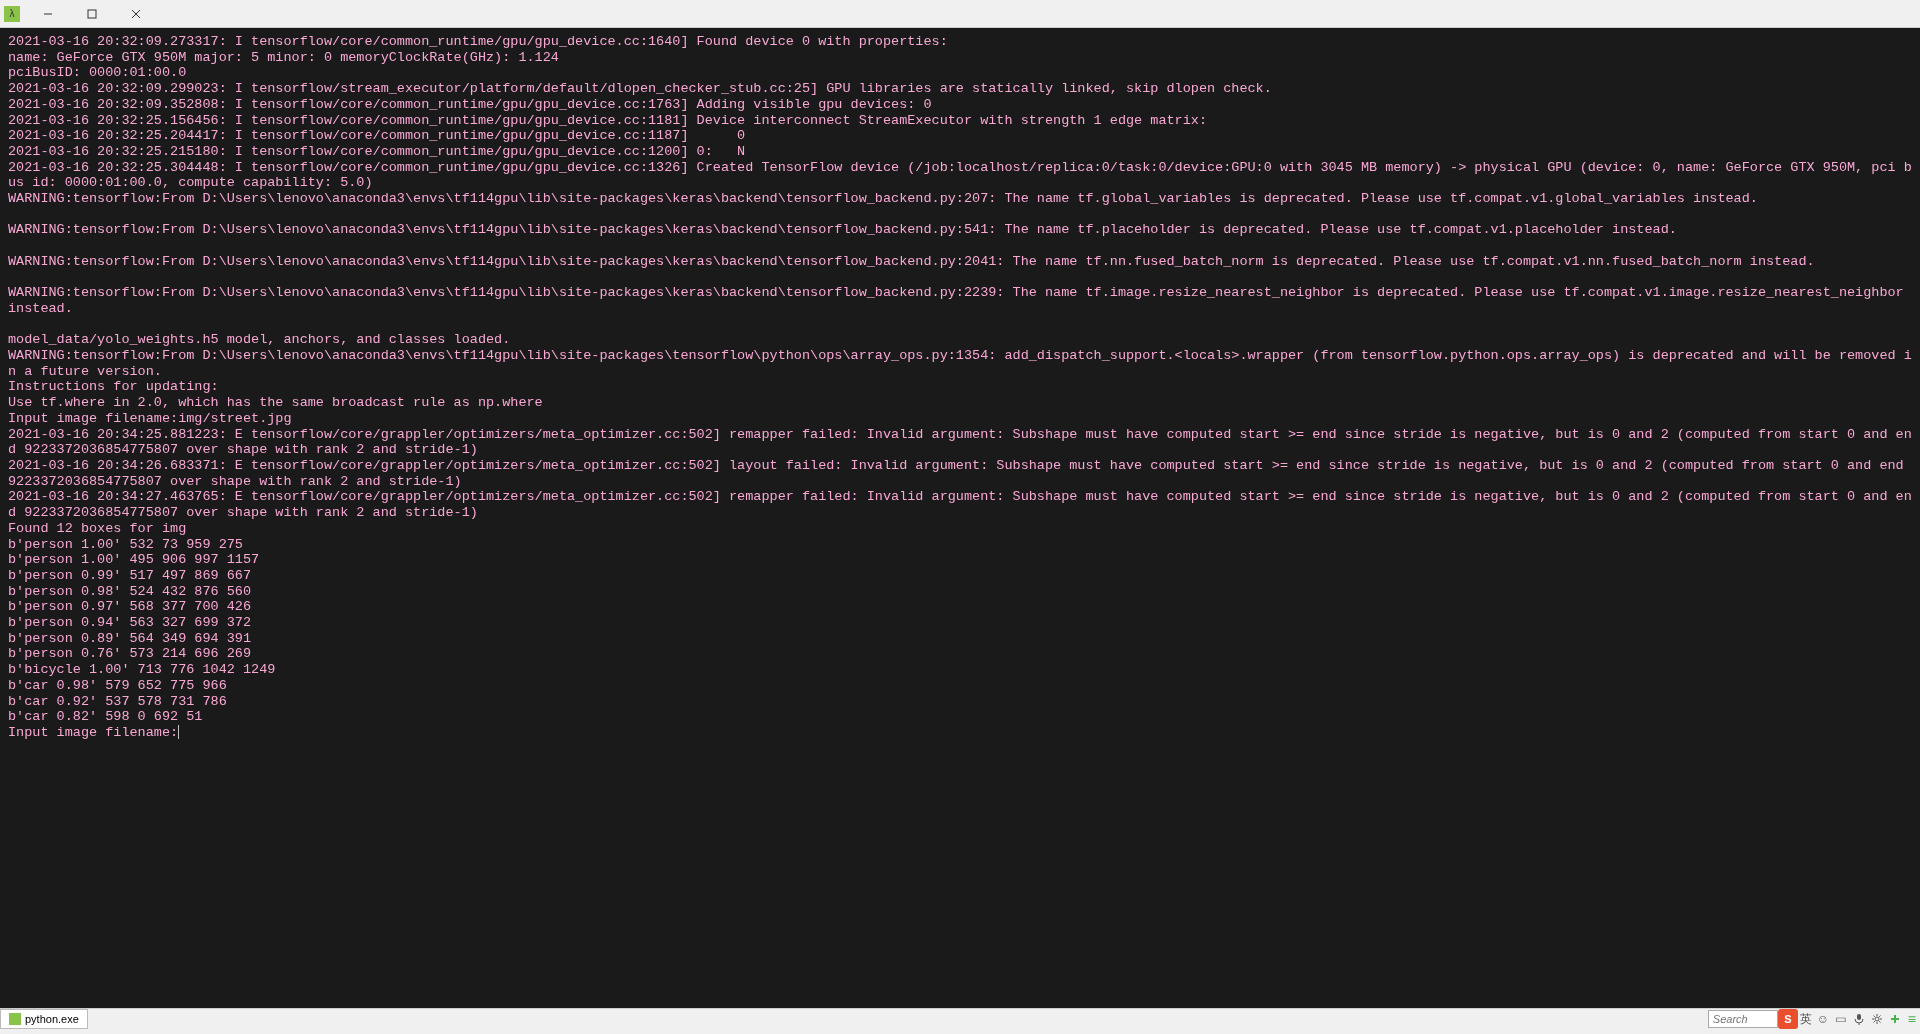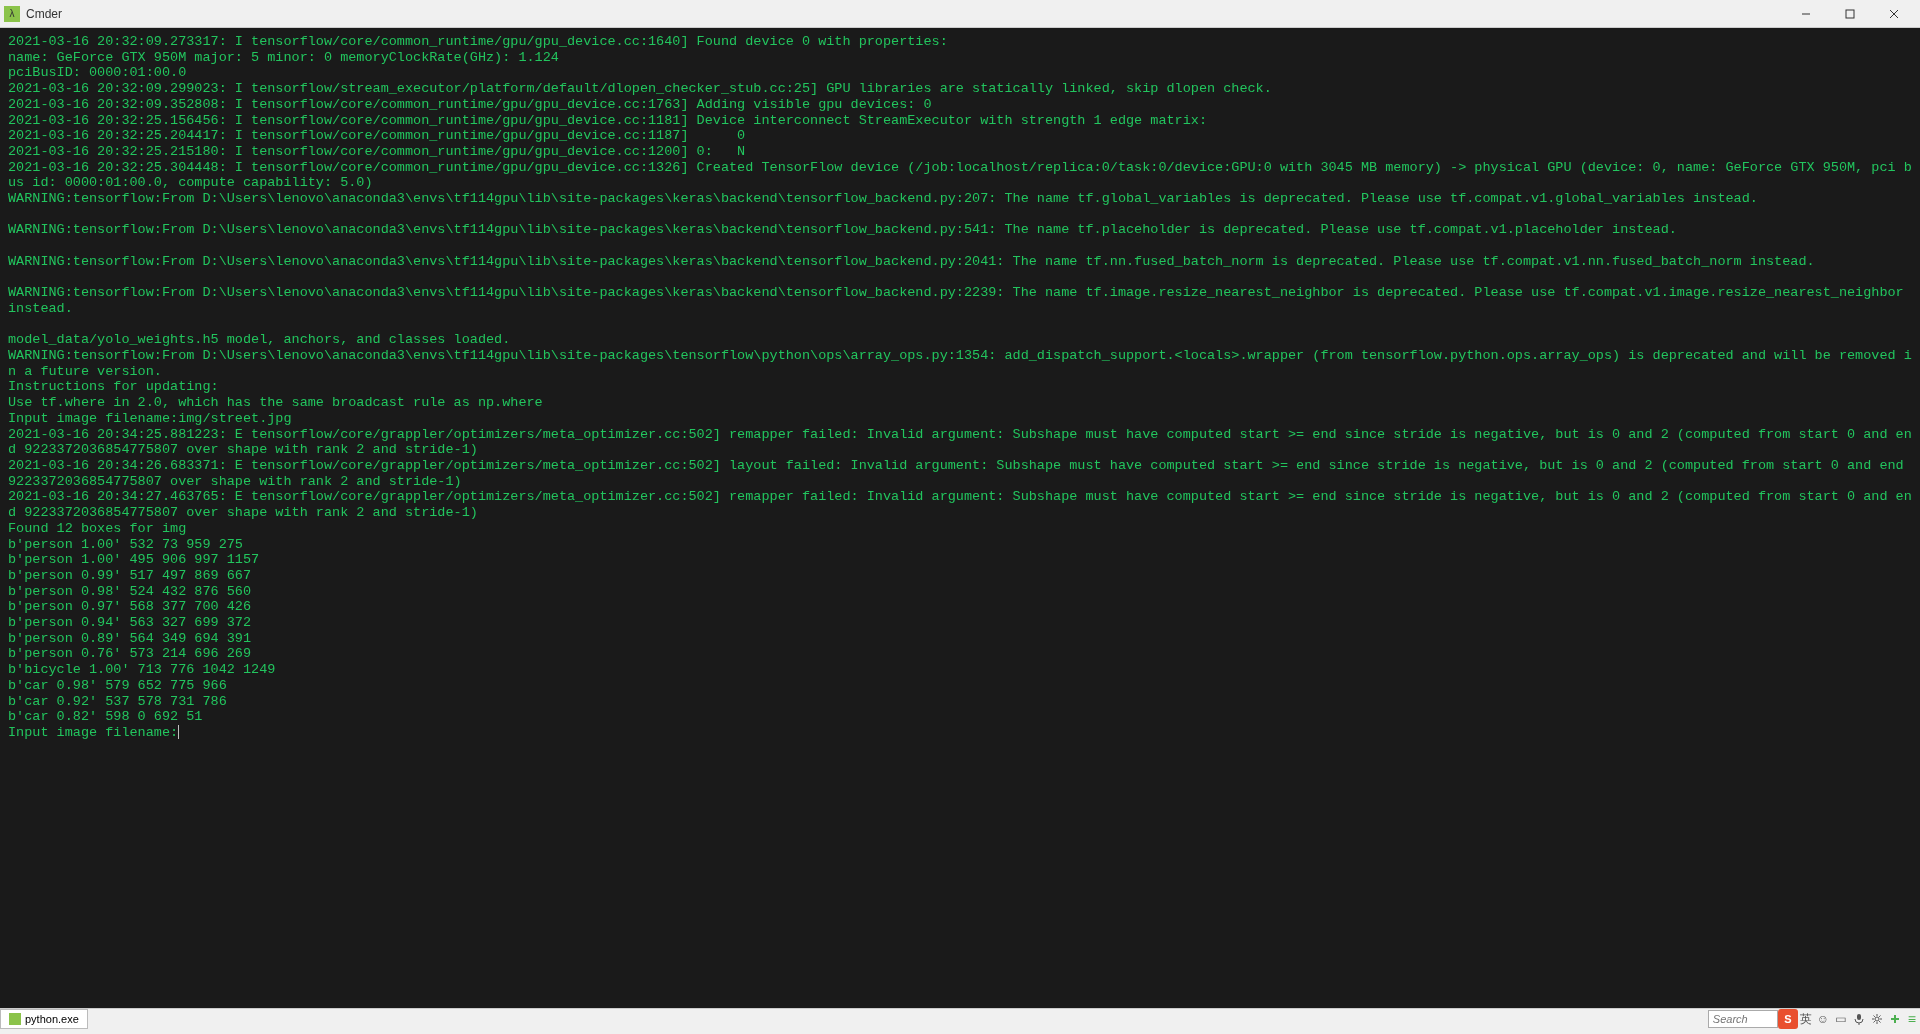--- a/index.html
+++ b/index.html
@@ -43,21 +43,21 @@
   width: 44px;
   height: 28px;
   display: flex;
   align-items: center;
   justify-content: center;
   color: #333;
   font-size: 10px;
 }
 .terminal {
   background: #1a1a1a;
-  color: #22c55e;
+  color: #f9a8d4;
   font-family: 'Consolas', 'Courier New', monospace;
   font-size: 13.5px;
   line-height: 15.7px;
   padding: 6px 8px;
   height: calc(100% - 28px - 26px);
   overflow: hidden;
   white-space: pre-wrap;
   word-break: break-all;
 }
 .terminal .cursor {
@@ -137,21 +137,20 @@
   color: #4caf50;
   font-size: 14px;
   padding: 0 4px;
 }
 </style>
 </head>
 <body>
 
 <div class="titlebar">
   <div class="titlebar-icon">λ</div>
-  <div class="titlebar-title">Cmder</div>
   <div class="titlebar-controls">
     <div class="titlebar-btn">
       <svg width="10" height="10" viewBox="0 0 10 10">
           <line x1="1" y1="5" x2="9" y2="5" stroke="#333" stroke-width="1"></line>
         </svg>
     </div>
     <div class="titlebar-btn">
       <svg width="10" height="10" viewBox="0 0 10 10">
           <rect x="1" y="1" width="8" height="8" fill="none" stroke="#333" stroke-width="1"></rect>
         </svg>

